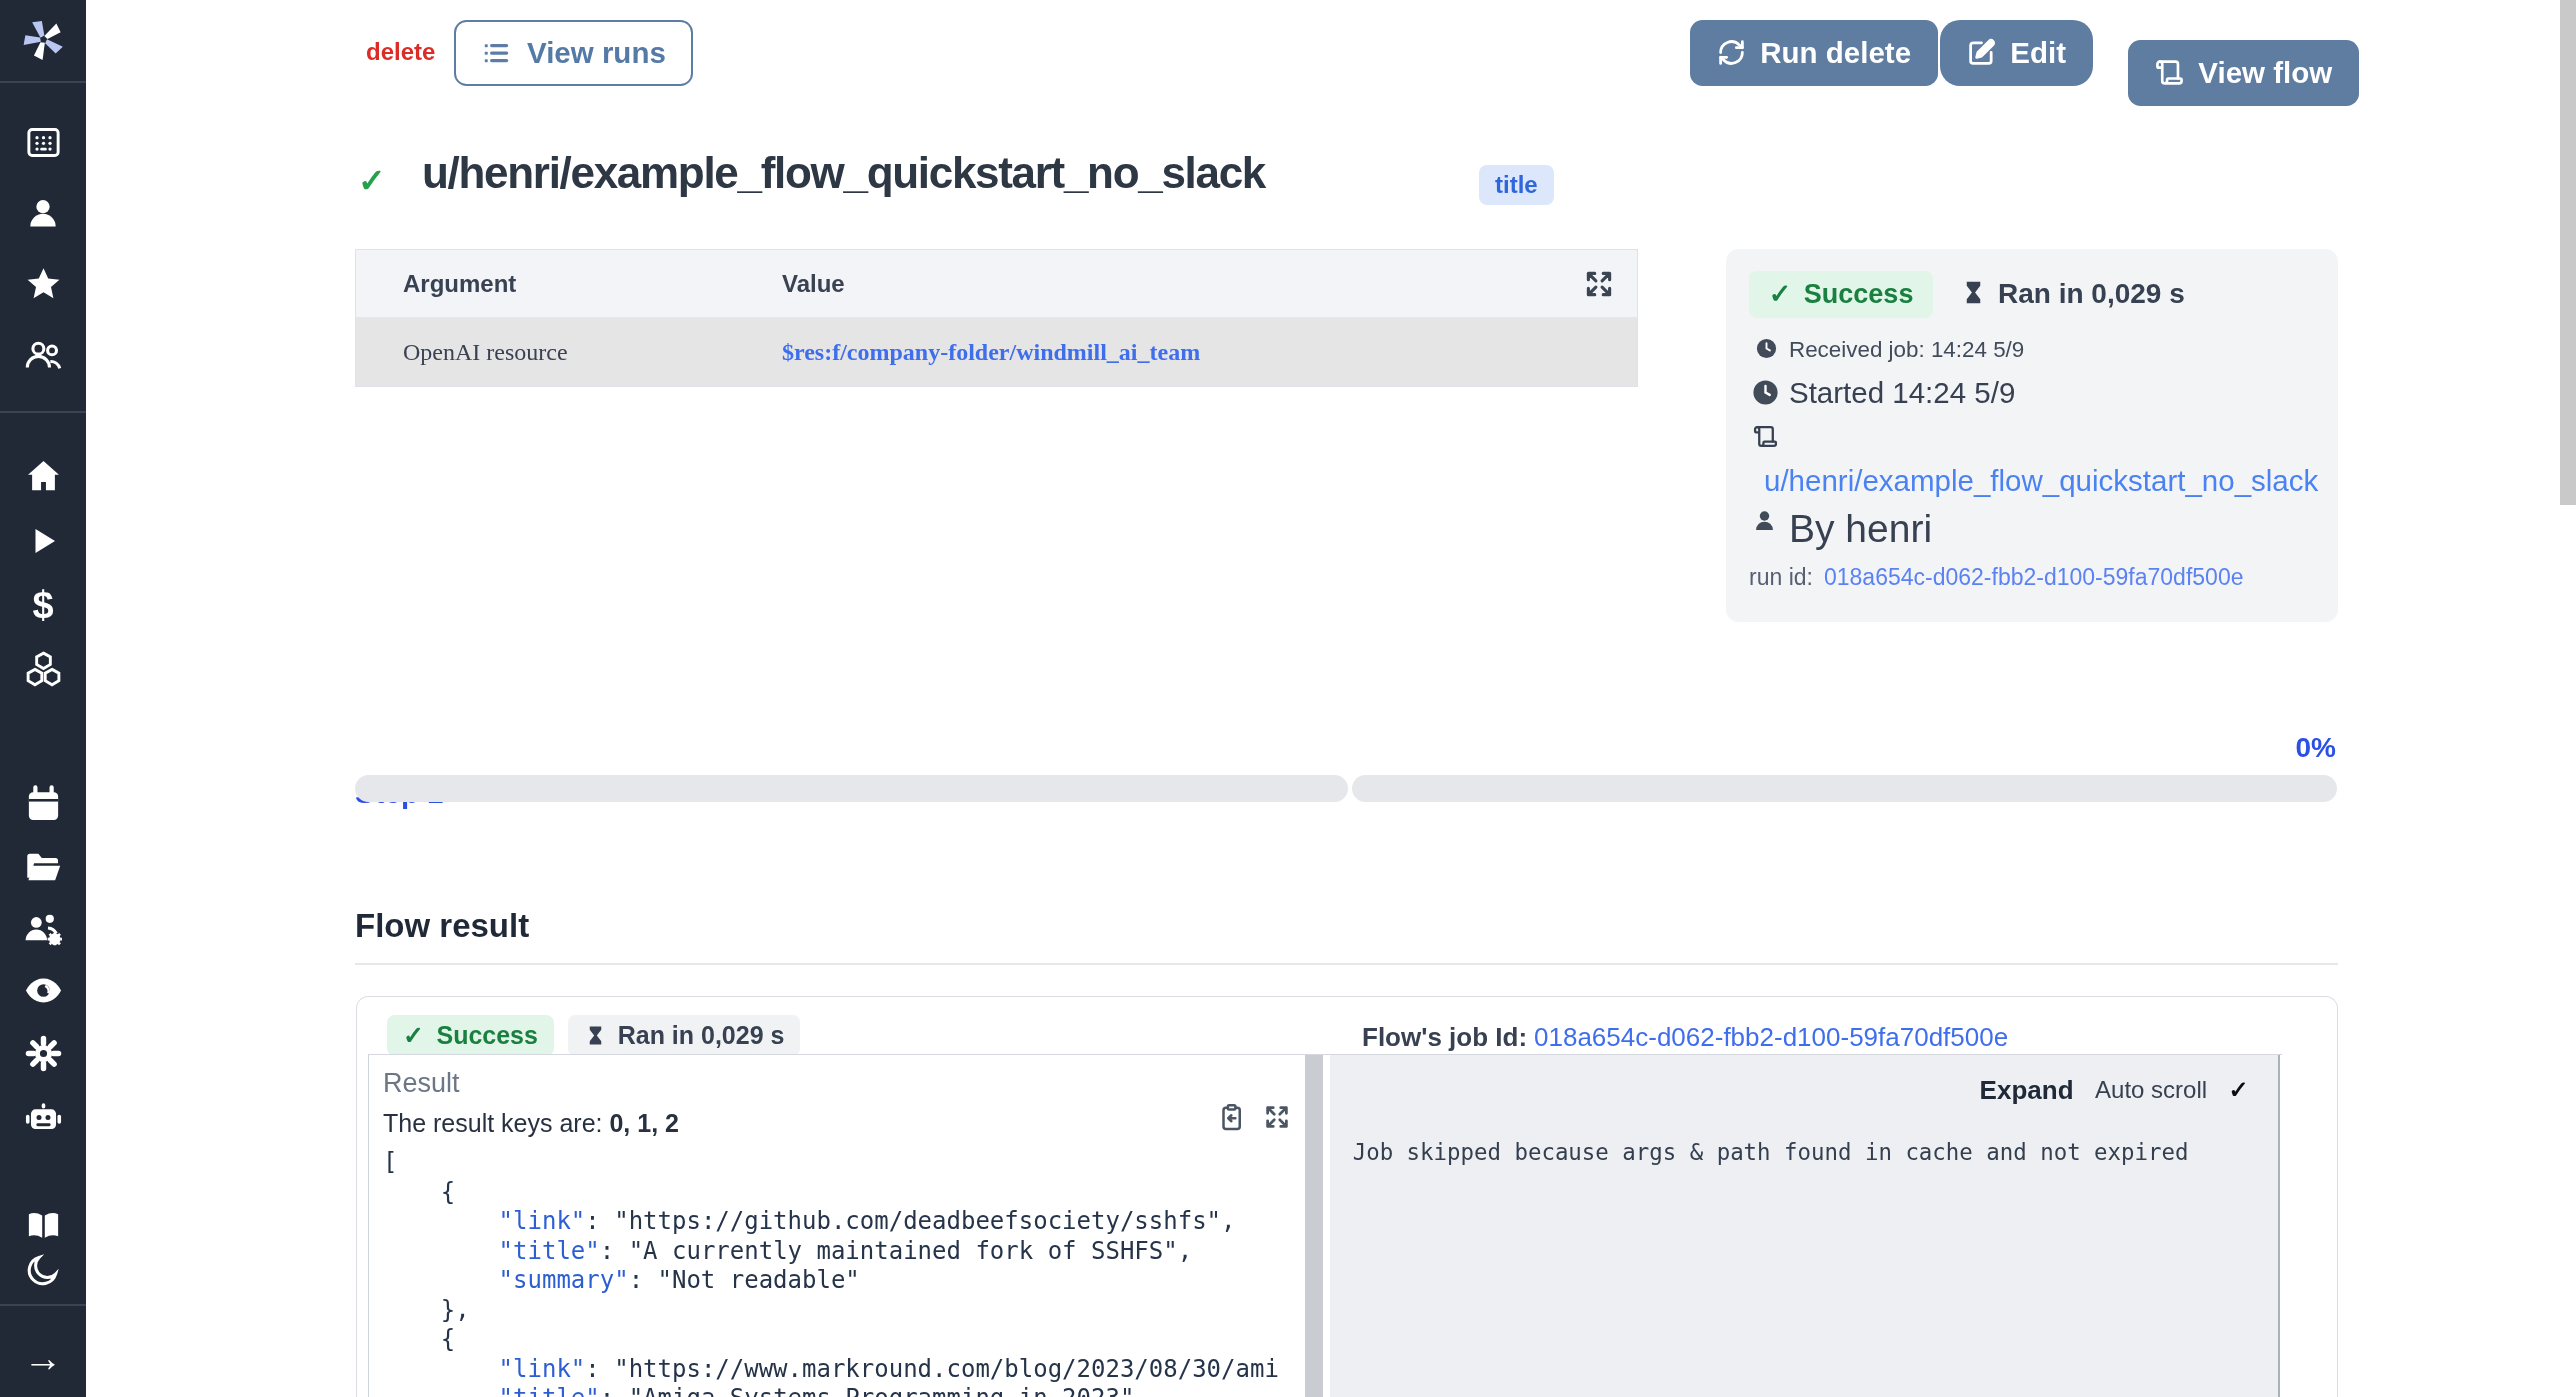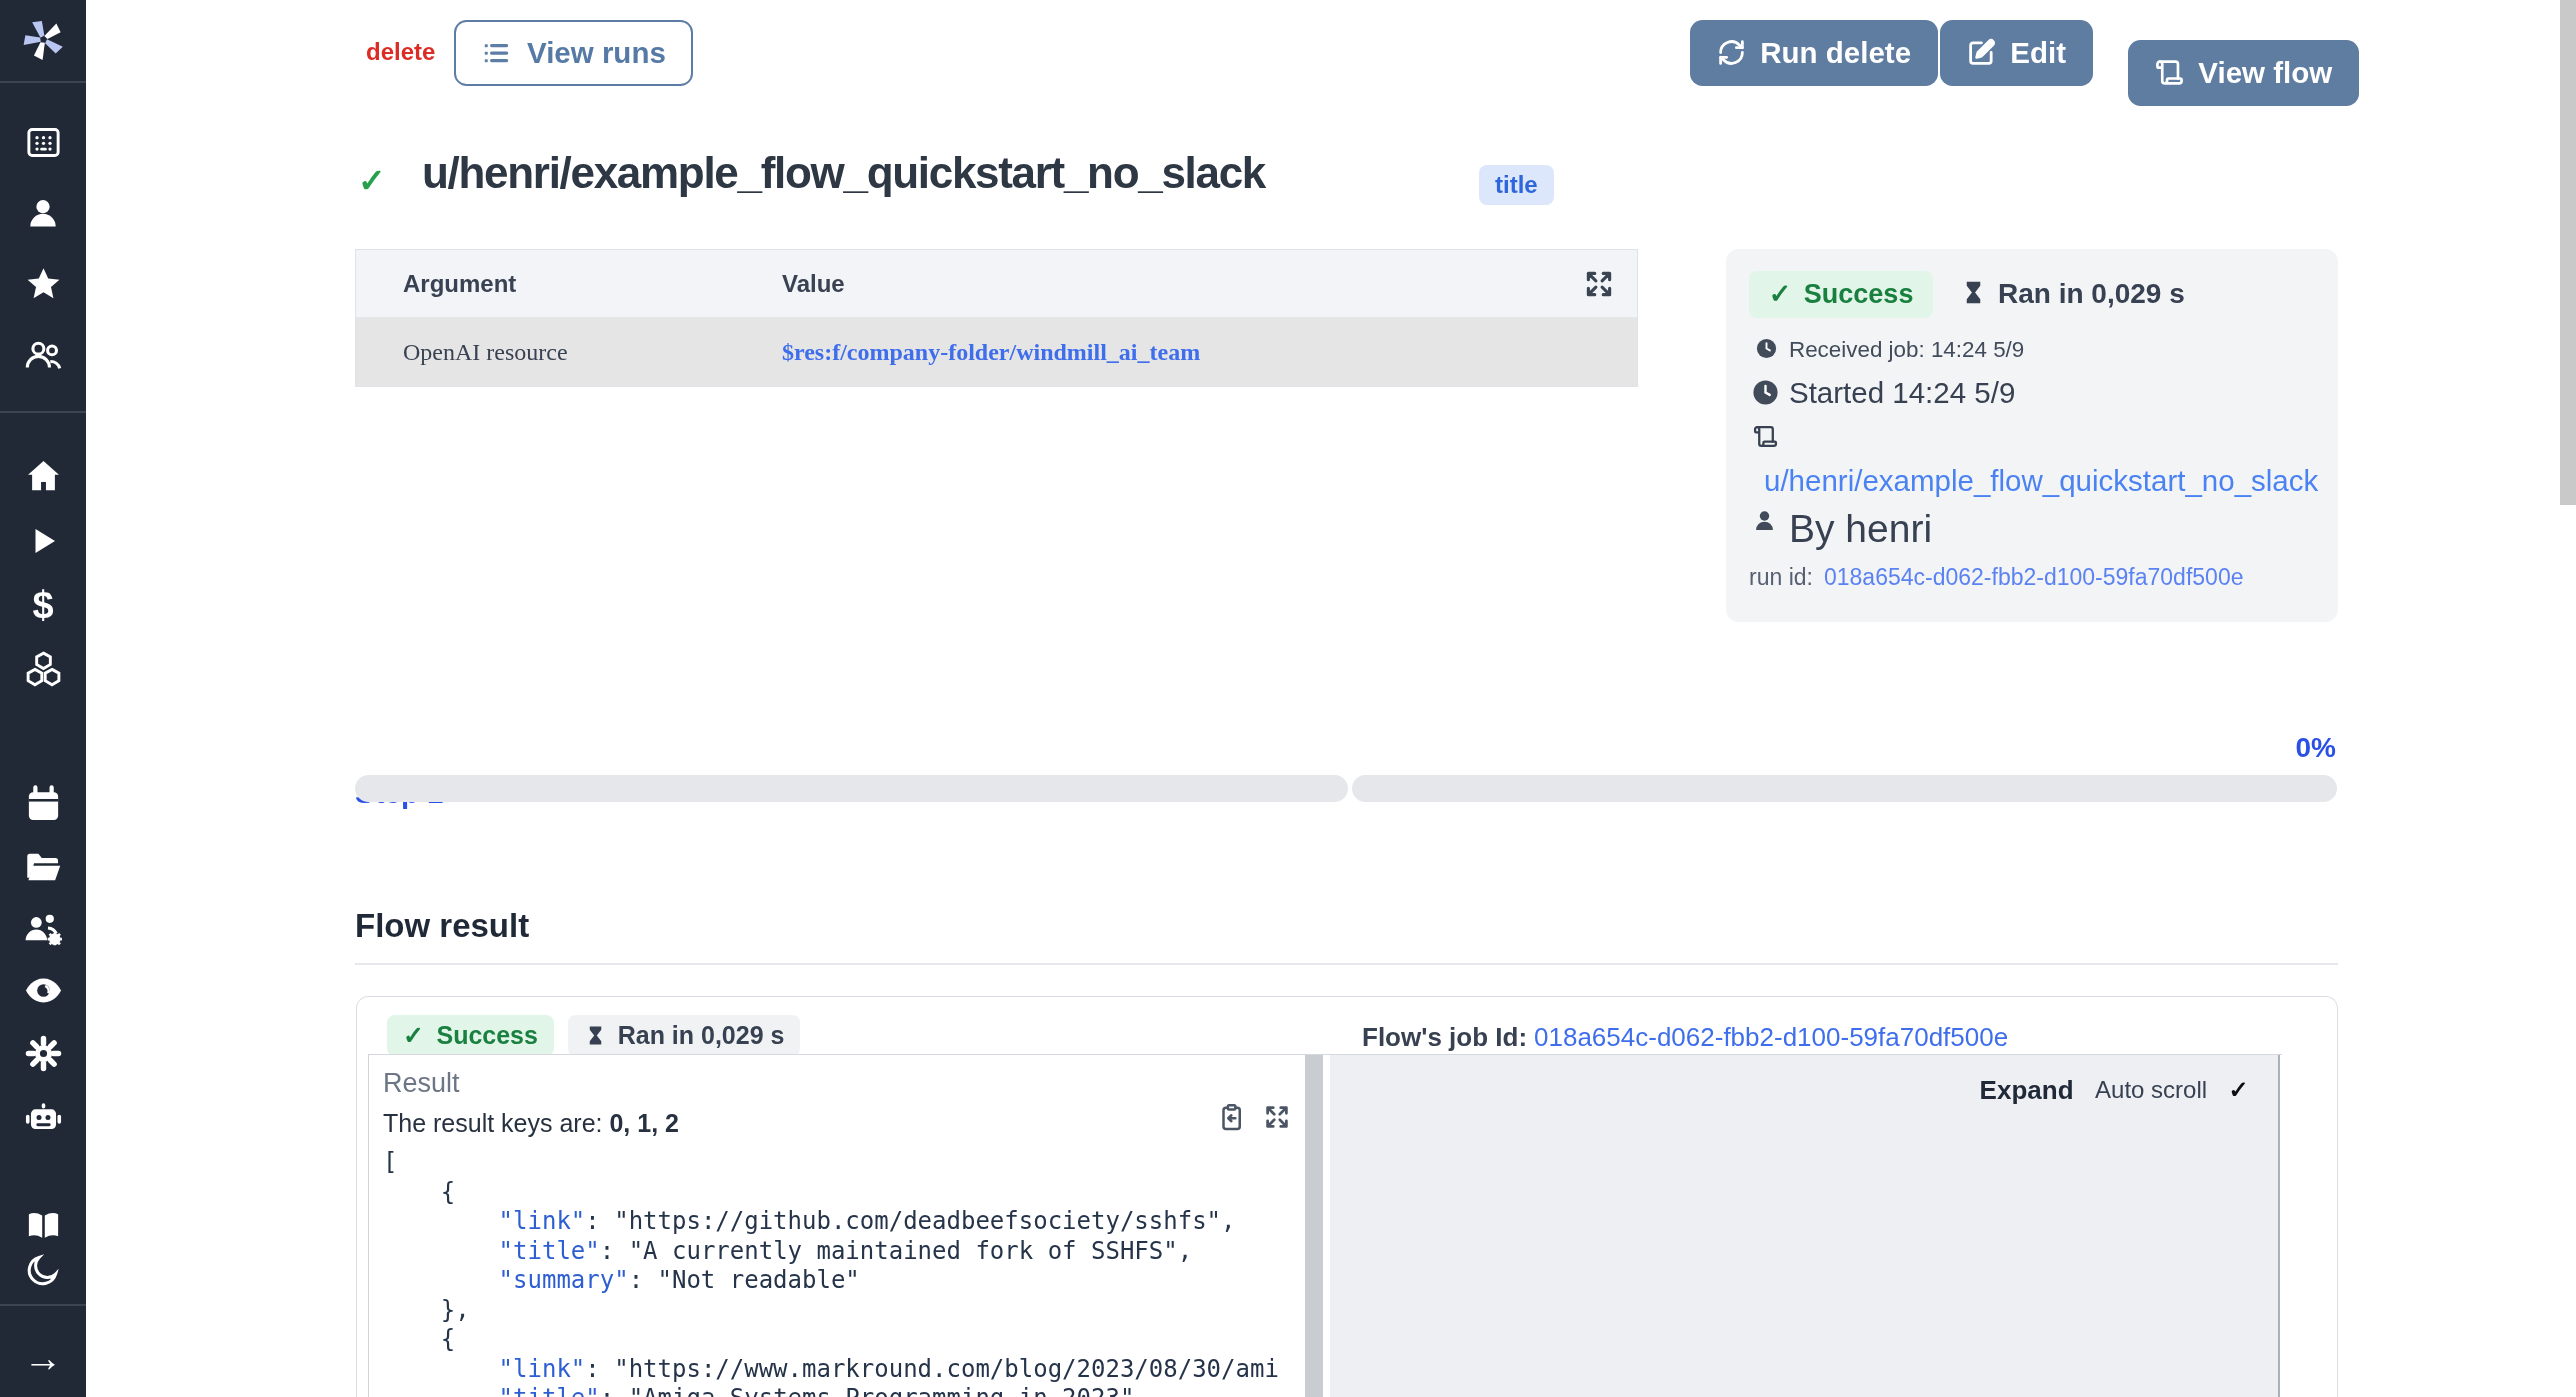--- a/index.html
+++ b/index.html
@@ -236,21 +236,21 @@
 <button class="abs btn-primary" style="left:1690px;top:19.7px;">
   <svg width="29" height="29" viewBox="0 0 24 24" fill="none" stroke="#fff" stroke-width="2.3" stroke-linecap="round" stroke-linejoin="round">
     <path d="M3 12a9 9 0 0 1 15.5-6.2L21 8"></path>
       <path d="M21 3v5h-5"></path>
     <path d="M21 12a9 9 0 0 1-15.5 6.2L3 16"></path>
       <path d="M3 21v-5h5"></path>
   </svg>
   <span>Run delete</span>
 </button>
 
-<button class="abs btn-primary" style="left:1940px;top:19.7px;">
+<button class="abs btn-primary" style="left:1940px;top:19.7px;border-radius:20px;">
   <svg width="29" height="29" viewBox="0 0 24 24" fill="none" stroke="#fff" stroke-width="2.3" stroke-linecap="round" stroke-linejoin="round">
     <path d="M12 4H5a2 2 0 0 0-2 2v13a2 2 0 0 0 2 2h13a2 2 0 0 0 2-2v-7"></path>
     <path d="M18.4 2.6a2.1 2.1 0 1 1 3 3L12 15l-4 1 1-4Z" fill="#fff"></path>
   </svg>
   <span>Edit</span>
 </button>
 
 <button class="abs btn-primary" style="left:2128px;top:19.7px;margin-top:20px;">
   <svg width="29" height="29" viewBox="0 0 24 24" fill="none" stroke="#fff" stroke-width="2.2" stroke-linecap="round" stroke-linejoin="round">
     <path d="M19 17V5a2 2 0 0 0-2-2H4"></path>
@@ -373,18 +373,19 @@
         <span class="jkey">"link"</span>: "https://www.markround.com/blog/2023/08/30/ami
         <span class="jkey">"title"</span>: "Amiga Systems Programming in 2023"</pre>
     </div>
     <div class="splitter"></div>
     <div class="log-panel">
       <div class="abs" style="right:29px;top:19.7px;display:flex;align-items:center;gap:21.5px;">
         <span style="font-size:26px;font-weight:700;color:#1f2937;cursor:pointer;">Expand</span>
         <span style="font-size:24px;color:#374151;">Auto scroll</span>
         <span style="font-size:24px;font-weight:900;color:#0b0f14;cursor:pointer;">✓</span>
       </div>
+      <pre class="abs mono-pre log-pre" style="left:23px;top:84px;">Job skipped because args &amp; path found in cache and not expired</pre>
     </div>
   </div>
 </div>
 
 <div class="scroll-thumb"></div>
 
 
 </body></html>

